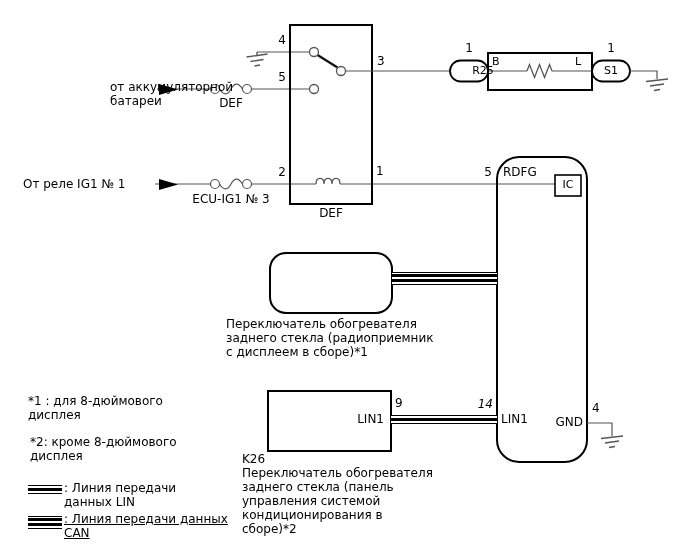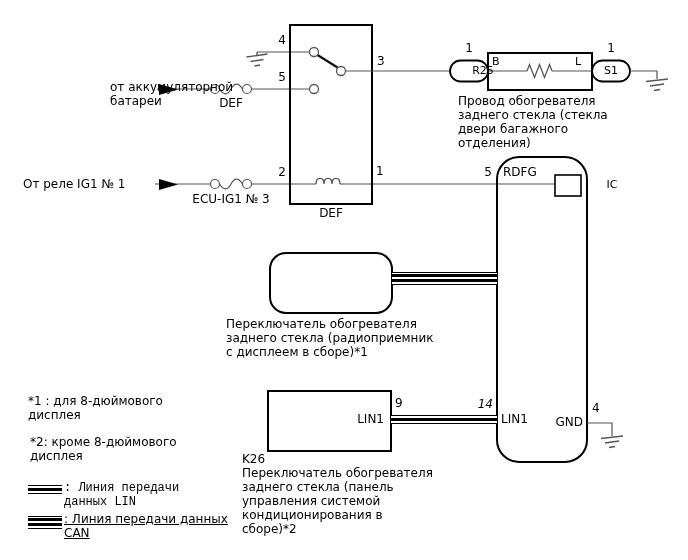--- a/index.html
+++ b/index.html
@@ -110,39 +110,35 @@
   <span class="t" style="left:377px;top:54px;">3</span>
   <span class="t" style="left:376px;top:164px;">1</span>
   <span class="t ctr" style="left:290px;top:206px;width:82px;">DEF</span>
 
   <span class="t ctr" style="left:455px;top:41px;width:28px;">1</span>
   <span class="t sm ctr" style="left:462px;top:64px;width:42px;">R25</span>
   <span class="t sm" style="left:492px;top:55px;">B</span>
   <span class="t sm" style="left:575px;top:55px;">L</span>
   <span class="t ctr" style="left:597px;top:41px;width:28px;">1</span>
   <span class="t sm ctr" style="left:592px;top:64px;width:38px;">S1</span>
-  <span class="t" style="left:458px;top:94px;">Провод обогревателя
-заднего стекла (стекла
-двери багажного
-отделения)</span>
 
   <span class="t rt" style="left:470px;top:165px;width:22px;">5</span>
   <span class="t" style="left:503px;top:165px;">RDFG</span>
-  <span class="t sm ctr" style="left:555px;top:178px;width:26px;padding-left:44px;">IC</span>
+  <span class="t sm ctr" style="left:555px;top:178px;width:26px;">IC</span>
 
   <span class="t" style="left:226px;top:317px;">Переключатель обогревателя
 заднего стекла (радиоприемник
 с дисплеем в сборе)*1</span>
 
   <span class="t" style="left:28px;top:394px;">*1 : для 8-дюймового
 дисплея</span>
   <span class="t" style="left:30px;top:435px;">*2: кроме 8-дюймового
 дисплея</span>
   <div class="band band-lin" style="left:28px;top:485px;width:34px;"></div>
-  <span class="t" style="left:64px;top:481px;font-family:Liberation Mono, monospace;">: Линия передачи
+  <span class="t" style="left:64px;top:481px;">: Линия передачи
 данных LIN</span>
   <div class="band band-can" style="left:28px;top:516px;width:34px;"></div>
   <span class="t" style="left:64px;top:512px;text-decoration:underline;">: Линия передачи данных
 CAN</span>
 
   <span class="t" style="left:395px;top:396px;">9</span>
   <span class="t rt" style="left:312px;top:412px;width:72px;">LIN1</span>
   <span class="t rt" style="left:462px;top:397px;width:31px;font-style:italic;">14</span>
   <span class="t" style="left:501px;top:412px;">LIN1</span>
   <span class="t rt" style="left:539px;top:415px;width:44px;">GND</span>

